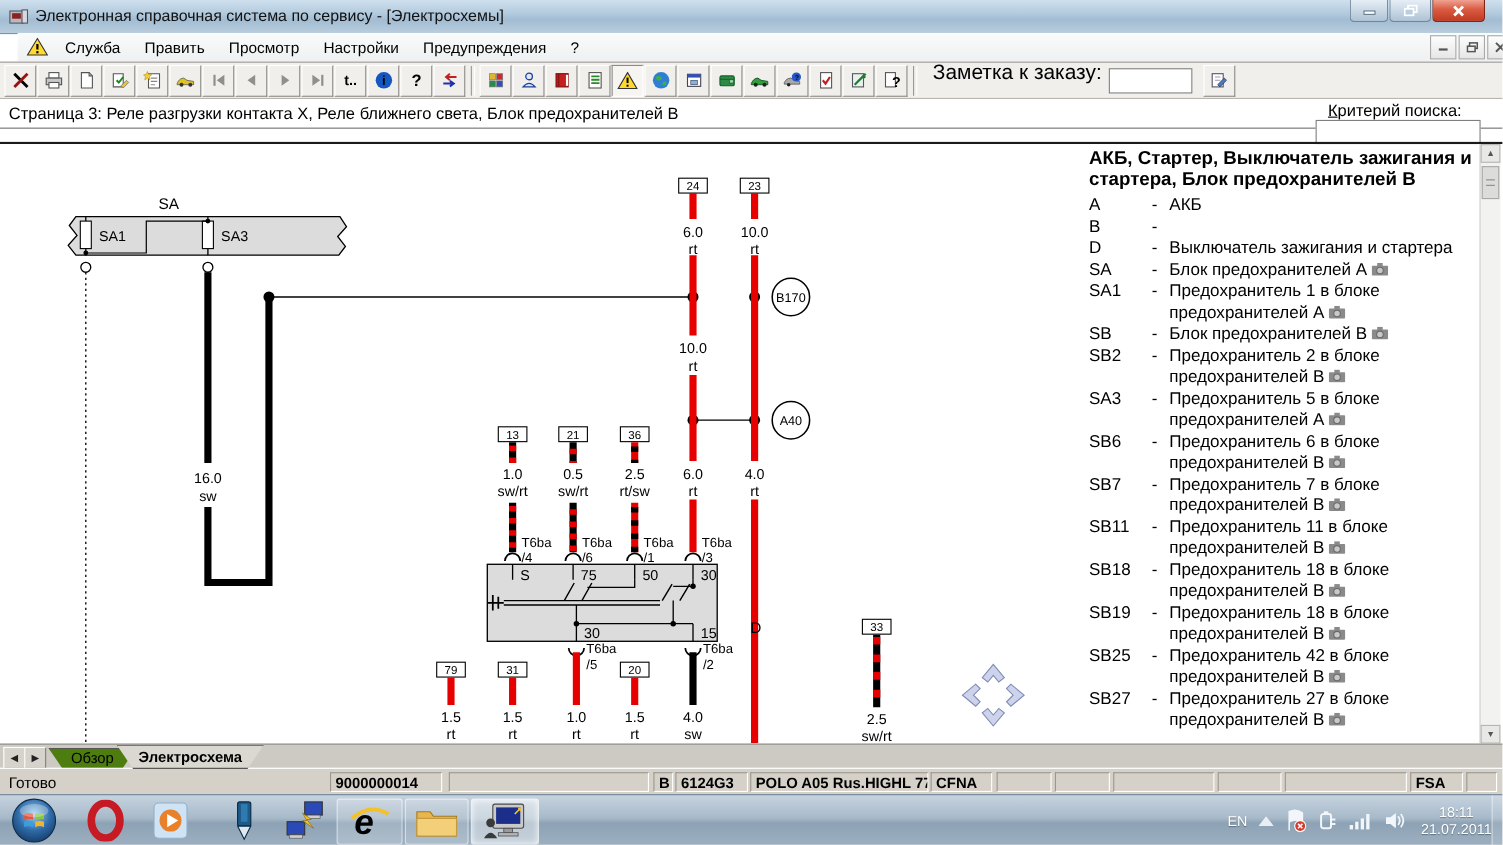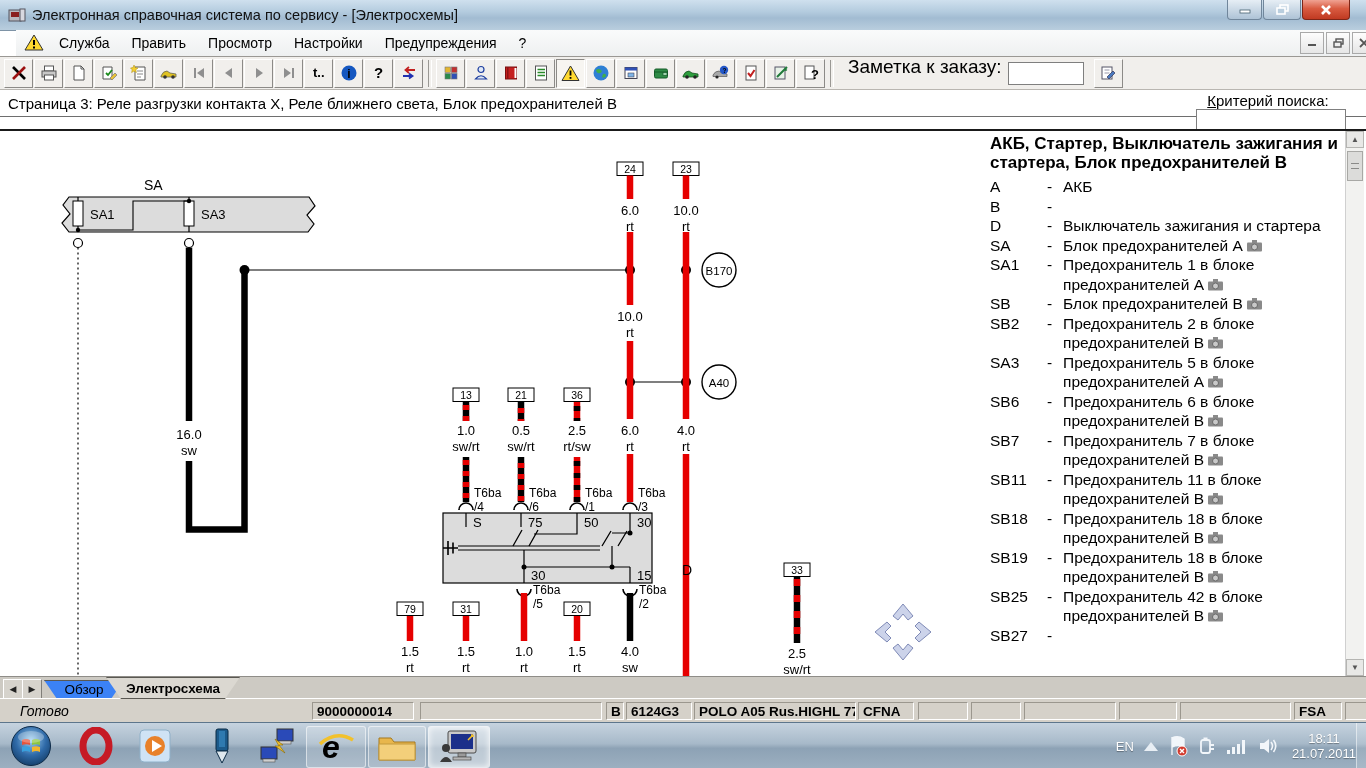--- a/index.html
+++ b/index.html
@@ -63,30 +63,30 @@
   .varrow{position:absolute;left:0;width:18px;height:17px;background:#e8e8e6;border:1px solid #b5b5b2;box-sizing:border-box;
     display:flex;align-items:center;justify-content:center;font-size:8px;color:#555;}
   .vthumb{position:absolute;left:1px;top:20px;width:16px;height:30px;background:#dcdcda;border:1px solid #a8a8a5;box-sizing:border-box;
     display:flex;align-items:center;justify-content:center;}
   .grip{width:8px;border-top:1px solid #8a8a88;border-bottom:1px solid #8a8a88;height:4px;}
   
   .tabrow{position:absolute;left:0;top:676px;width:1366px;height:22px;background:#cdcac3;border-top:1px solid #8f8d88;box-sizing:border-box;}
   .spin{position:absolute;top:2px;width:18px;height:18px;background:#d6d3cc;border:1px solid;border-color:#fff #807e79 #807e79 #fff;
     display:flex;align-items:center;justify-content:center;font-size:9px;color:#222;}
   .tab{position:absolute;display:flex;align-items:center;justify-content:center;font-size:13.5px;
-    background:#3b82f6;box-shadow:inset 0 0 0 1px #5a5852;}
+    background:#4d7c0f;box-shadow:inset 0 0 0 1px #5a5852;}
   .tab.inactive{left:44px;top:3px;width:80px;height:19px;clip-path:polygon(0 0,100% 0,calc(100% - 13px) 100%,13px 100%);}
   .tab.active{left:106px;top:0;width:134px;height:22px;font-weight:bold;background:#dbd8d1;
     clip-path:polygon(0 0,100% 0,calc(100% - 15px) 100%,15px 100%);z-index:2;}
   
   .statusbar{position:absolute;left:0;top:698px;width:1366px;height:24px;background:#d5d1c9;border-top:1px solid #fff;
     display:flex;align-items:center;box-sizing:border-box;font-size:13.5px;}
   .spane{height:18px;border:1px solid;border-color:#9b978e #ffffff #ffffff #9b978e;box-sizing:border-box;
     padding:1px 4px;white-space:nowrap;overflow:hidden;flex:0 0 auto;font-weight:bold;}
-  .sready{padding-left:20px;font-size:14px;flex:0 0 auto;font-style:italic;}
+  .sready{padding-left:8px;font-size:14px;flex:0 0 auto;}
   
   .taskbar{position:absolute;left:0;top:722px;width:1366px;height:46px;
     background:linear-gradient(180deg,#c6d3df 0%,#a7b9c9 45%,#8da2b5 55%,#9db0c1 100%);
     border-top:1px solid #5d7democ;border-top:1px solid #5d768c;}
   .tbitem{position:absolute;top:3px;height:40px;display:flex;align-items:center;justify-content:center;}
   .tbbutton{border:1px solid rgba(255,255,255,.55);border-radius:3px;background:rgba(255,255,255,.18);}
   .tbbutton.active{background:rgba(255,255,255,.42);box-shadow:inset 0 0 6px rgba(255,255,255,.8);}
   .tray{position:absolute;right:10px;top:0;height:46px;display:flex;align-items:center;color:#fff;}
   .trayitem{margin-left:10px;display:flex;align-items:center;justify-content:center;}
   .lang{font-size:13px;color:#fff;text-shadow:0 1px 1px rgba(0,0,0,.35);}
@@ -683,20 +683,25 @@
           <span>-</span>
           <span><span>Предохранитель 42 в блоке предохранителей B</span><svg class="camicon" width="15" height="12" viewBox="0 0 15 12">
               <rect x="0" y="2.5" width="15" height="9" rx="1" fill="#8a8a8a"></rect>
               <rect x="5" y="0" width="5" height="3.5" fill="#8a8a8a"></rect>
               <circle cx="7.5" cy="7" r="3" fill="#c9c9c9" stroke="#6a6a6a"></circle>
             </svg></span>
         </div>
       <div class="lrow">
           <span class="lcode">SB27</span>
           <span>-</span>
+          <span><span>Предохранитель 27 в блоке предохранителей B</span><svg class="camicon" width="15" height="12" viewBox="0 0 15 12">
+              <rect x="0" y="2.5" width="15" height="9" rx="1" fill="#8a8a8a"></rect>
+              <rect x="5" y="0" width="5" height="3.5" fill="#8a8a8a"></rect>
+              <circle cx="7.5" cy="7" r="3" fill="#c9c9c9" stroke="#6a6a6a"></circle>
+            </svg></span>
         </div>
     </div>
 
     <div class="vscroll">
       <div class="varrow" style="top:0">▲</div>
       <div class="vthumb">
           <div class="grip"></div>
         </div>
       <div class="varrow" style="bottom:0">▼</div>
     </div>

